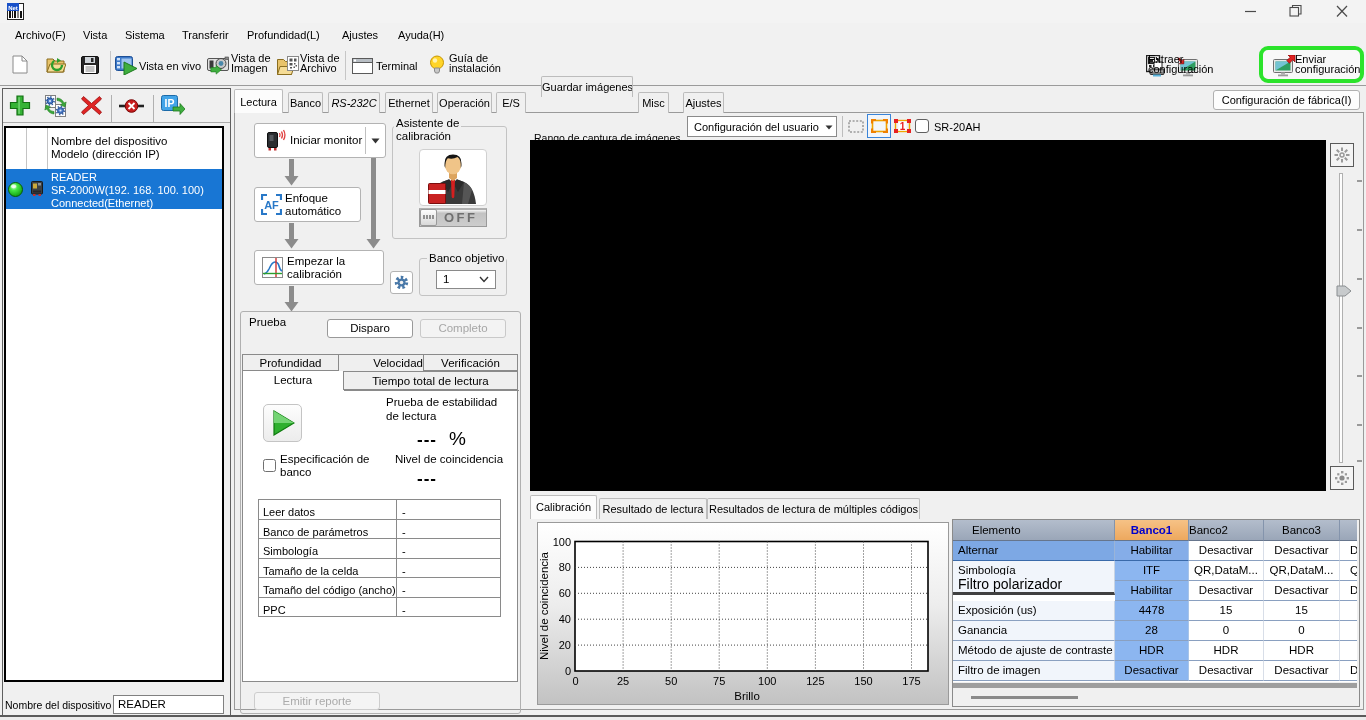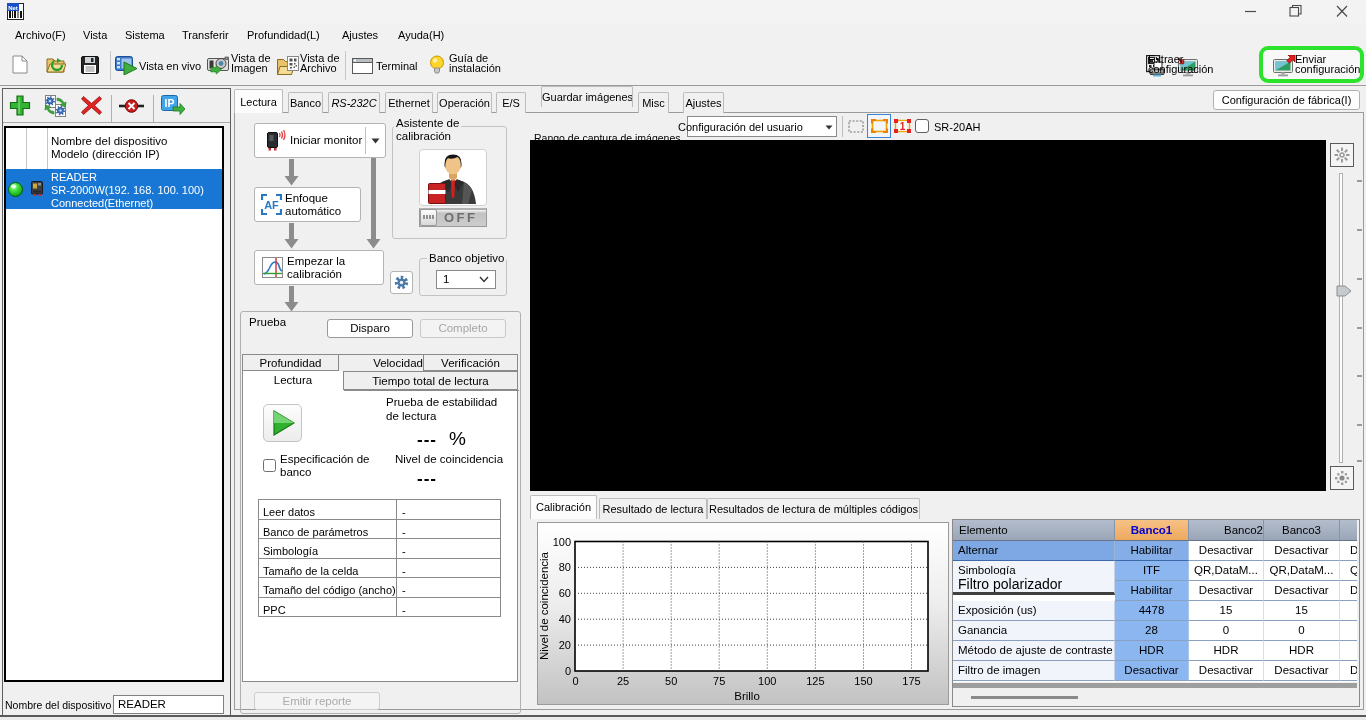--- a/index.html
+++ b/index.html
@@ -207,21 +207,21 @@
 <div class="abs" style="left:113px;top:695px;width:111px;height:19px;background:#fff;border:1px solid #808080;box-sizing:border-box;"></div>
 <div class="abs nw" style="left:118px;top:698px;font-size:11.5px;">READER</div>
 
 <div class="abs" style="left:234px;top:112px;width:1130px;height:598px;border:1px solid #9a9a9a;box-sizing:border-box;background:#f0f0f0;"></div>
 <div class="tab tabsel" style="left:234px;top:89px;width:49px;height:24px;line-height:24px;">Lectura</div>
 <div class="tab" style="left:288px;top:92px;width:35px;height:21px;line-height:20px;">Banco</div>
 <div class="tab" style="left:328px;top:92px;width:52px;height:21px;line-height:20px;font-style:italic;">RS-232C</div>
 <div class="tab" style="left:385px;top:92px;width:48px;height:21px;line-height:20px;">Ethernet</div>
 <div class="tab" style="left:437px;top:92px;width:55px;height:21px;line-height:20px;">Operación</div>
 <div class="tab" style="left:496px;top:92px;width:30px;height:21px;line-height:20px;">E/S</div>
-<div class="tab" style="left:541px;top:86px;width:92px;height:21px;line-height:20px;">Guardar imágenes</div>
+<div class="tab" style="left:541px;top:76px;width:92px;height:21px;line-height:20px;">Guardar imágenes</div>
 <div class="tab" style="left:638px;top:92px;width:31px;height:21px;line-height:20px;">Misc</div>
 <div class="tab" style="left:683px;top:92px;width:41px;height:21px;line-height:20px;">Ajustes</div>
 <div class="abs" style="left:1213px;top:90px;width:147px;height:20px;background:#fdfdfd;border:1px solid #b0b0b0;border-radius:3px;box-sizing:border-box;text-align:center;line-height:18px;font-size:11px;white-space:nowrap;">Configuración de fábrica(I)</div>
 
 <div class="btnw" style="left:254px;top:123px;width:132px;height:35px;"></div>
 <div class="abs" style="left:365px;top:127px;width:1px;height:27px;background:#c0c0c0;"></div>
 <svg class="abs" style="left:266px;top:129px" width="20" height="23" viewBox="0 0 20 23">
  <rect x="1.5" y="3.5" width="10" height="15" rx="1.5" fill="#2a2d30" stroke="#0e0f10"></rect>
  <rect x="3.5" y="6" width="4" height="6" fill="#55595e"></rect>
  <rect x="2.5" y="19" width="2.5" height="2.5" fill="#c03030"></rect>
@@ -335,21 +335,21 @@
 <div class="abs" style="left:258px;top:538px;width:243px;height:1px;background:#8a8a8a;"></div>
 <div class="abs" style="left:258px;top:557.5px;width:243px;height:1px;background:#8a8a8a;"></div>
 <div class="abs" style="left:258px;top:577px;width:243px;height:1px;background:#8a8a8a;"></div>
 <div class="abs" style="left:258px;top:596.5px;width:243px;height:1px;background:#8a8a8a;"></div>
 <div class="abs nw" style="left:263px;top:503px;font-size:11px;line-height:19.6px;">Leer datos<br>Banco de parámetros<br>Simbología<br>Tamaño de la celda<br>Tamaño del código (ancho)<br>PPC</div>
 <div class="abs nw" style="left:402px;top:503px;font-size:11px;line-height:19.6px;">-<br>-<br>-<br>-<br>-<br>-</div>
 <div class="abs" style="left:254px;top:692px;width:126px;height:18px;background:#f4f4f4;border:1px solid #cdcdcd;border-radius:3px;box-sizing:border-box;text-align:center;line-height:16px;font-size:11.5px;color:#ababab;">Emitir reporte</div>
 
 <div class="abs nw" style="left:534px;top:120px;font-size:10.5px;margin-top:12px;">Rango de captura de imágenes</div>
 <div class="abs" style="left:687px;top:116px;width:150px;height:21px;background:#fff;border:1px solid #8a8a8a;box-sizing:border-box;"></div>
-<div class="abs nw" style="left:678px;top:121px;font-size:11px;">Configuración del usuario</div>
+<div class="abs nw" style="left:694px;top:121px;font-size:11px;">Configuración del usuario</div>
 <svg class="abs" style="left:825px;top:125px" width="8" height="5" viewBox="0 0 8 5">
       <path d="M0.5,0.5 h7 l-3.5,4 z" fill="#333"></path>
     </svg>
 <div class="sep" style="left:842px;top:116px;height:21px;background:#bdbdbd;"></div>
 <svg class="abs" style="left:848px;top:120px" width="16" height="13" viewBox="0 0 16 13">
  <rect x="1" y="1" width="14" height="11" fill="none" stroke="#9a9a9a" stroke-width="1.6" stroke-dasharray="2 1.6"></rect>
 </svg>
 <div class="abs" style="left:867px;top:114px;width:24px;height:24px;border:1px solid #3a84d8;background:#f2f6fb;box-sizing:border-box;"></div>
 <svg class="abs" style="left:871px;top:119px" width="17" height="14" viewBox="0 0 17 14">
  <rect x="1.5" y="1.5" width="14" height="11" fill="none" stroke="#f0a500" stroke-width="1.6"></rect>
@@ -443,23 +443,23 @@
         <text x="278.4" y="163">125</text>
         <text x="326.5" y="163">150</text>
         <text x="374.5" y="163">175</text>
  </g>
  <text x="210" y="178" font-size="11.5" text-anchor="middle">Brillo</text>
  <text x="11" y="84" font-size="11.5" text-anchor="middle" transform="rotate(-90 11 84)">Nivel de coincidencia</text>
 </svg>
 
 <div class="abs" style="left:952px;top:519px;width:408px;height:188px;border:1px solid #8a8a8a;box-sizing:border-box;background:#f0f0f0;"></div>
 <div class="abs" style="left:953px;top:520px;width:404px;height:162px;background:#fff;"></div>
-<div class="cell" style="left:953px;top:520px;width:162px;height:21px;background:linear-gradient(#b3bdcc,#9aa6b8);border-right:1px solid #8494ac;border-bottom:1px solid #66758c;font-size:11.5px;line-height:20px;padding-left:6px;">Elemento</div>
+<div class="cell" style="left:953px;top:520px;width:162px;height:21px;background:linear-gradient(#b3bdcc,#9aa6b8);border-right:1px solid #8494ac;border-bottom:1px solid #66758c;font-size:11.5px;line-height:20px;padding-left:19px;">Elemento</div>
 <div class="cell" style="left:1115px;top:520px;width:74px;height:21px;background:linear-gradient(#f6c286,#eda85e);border-right:1px solid #8494ac;border-bottom:1px solid #66758c;font-size:11.5px;line-height:20px;text-align:center;font-weight:bold;color:#0000cc;">Banco1</div>
-<div class="cell" style="left:1189px;top:520px;width:75px;height:21px;background:linear-gradient(#b3bdcc,#9aa6b8);border-right:1px solid #8494ac;border-bottom:1px solid #66758c;font-size:11.5px;line-height:20px;text-align:right;">Banco2</div>
+<div class="cell" style="left:1189px;top:520px;width:75px;height:21px;background:linear-gradient(#b3bdcc,#9aa6b8);border-right:1px solid #8494ac;border-bottom:1px solid #66758c;font-size:11.5px;line-height:20px;text-align:left;">Banco2</div>
 <div class="cell" style="left:1264px;top:520px;width:76px;height:21px;background:linear-gradient(#b3bdcc,#9aa6b8);border-right:1px solid #8494ac;border-bottom:1px solid #66758c;font-size:11.5px;line-height:20px;text-align:center;">Banco3</div>
 <div class="cell" style="left:1340px;top:520px;width:17px;height:21px;background:linear-gradient(#b3bdcc,#9aa6b8);border-bottom:1px solid #66758c;"></div>
 
 <div class="cell" style="left:953px;top:541px;width:162px;height:20px;background:#7da8e4;border-right:1px solid #9ab4d8;border-bottom:1px solid #3a6aaa;font-size:11.5px;line-height:19px;padding-left:5px;">Alternar</div>
 <div class="cell" style="left:1115px;top:541px;width:74px;height:20px;background:#85ade8;border-right:1px solid #a8c4e8;border-bottom:1px solid #3a6aaa;font-size:11.5px;line-height:19px;text-align:center;">Habilitar</div>
 <div class="cell" style="left:1189px;top:541px;width:75px;height:20px;background:#fff;border-right:1px solid #d8dee8;border-bottom:1px solid #8aa0c0;font-size:11.5px;line-height:19px;text-align:center;">Desactivar</div>
 <div class="cell" style="left:1264px;top:541px;width:76px;height:20px;background:#fff;border-right:1px solid #d8dee8;border-bottom:1px solid #8aa0c0;font-size:11.5px;line-height:19px;text-align:center;">Desactivar</div>
 <div class="cell" style="left:1340px;top:541px;width:17px;height:20px;background:#fff;border-bottom:1px solid #8aa0c0;font-size:11.5px;line-height:19px;padding-left:10px;">Desactivar</div>
 <div class="cell" style="left:953px;top:561px;width:162px;height:20px;background:#f1f5fb;border-right:1px solid #c8d4e4;border-bottom:1px solid #8aa0c0;font-size:11.5px;line-height:19px;padding-left:5px;">Simbología</div>
 <div class="cell" style="left:1115px;top:561px;width:74px;height:20px;background:#8cb6f0;border-right:1px solid #a8c4e8;border-bottom:1px solid #8aa0c0;font-size:11.5px;line-height:19px;text-align:center;">ITF</div>

